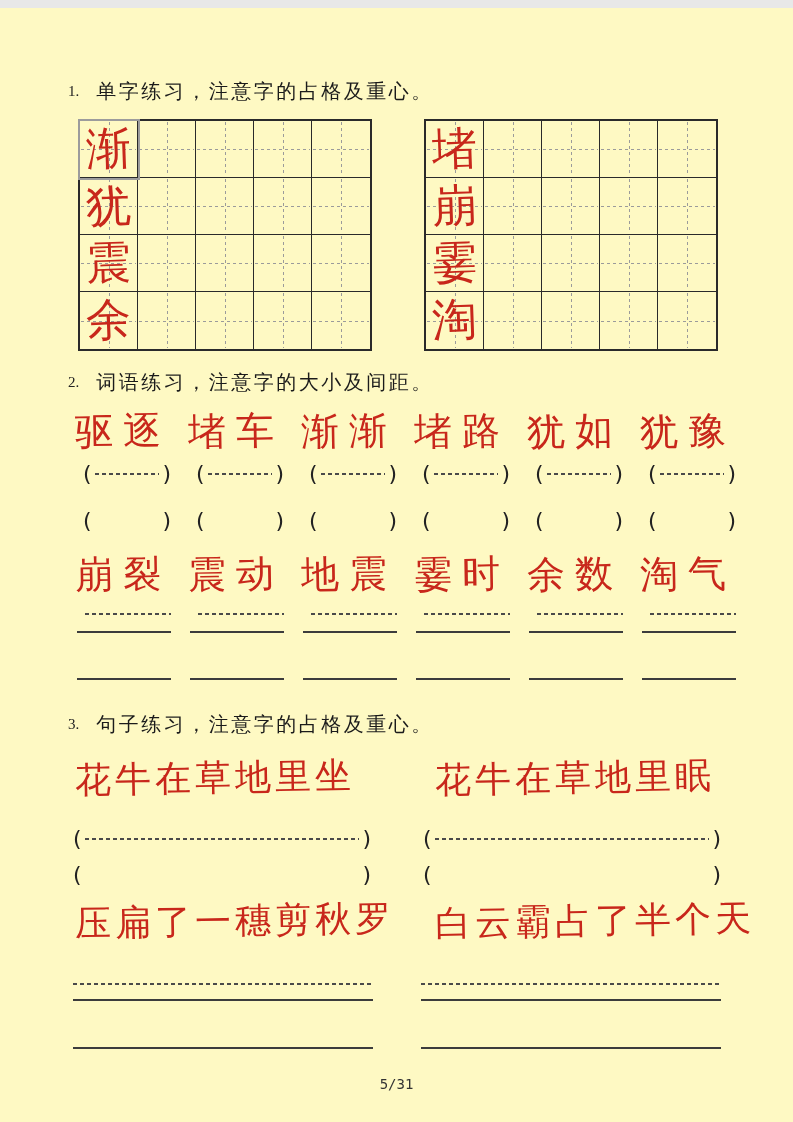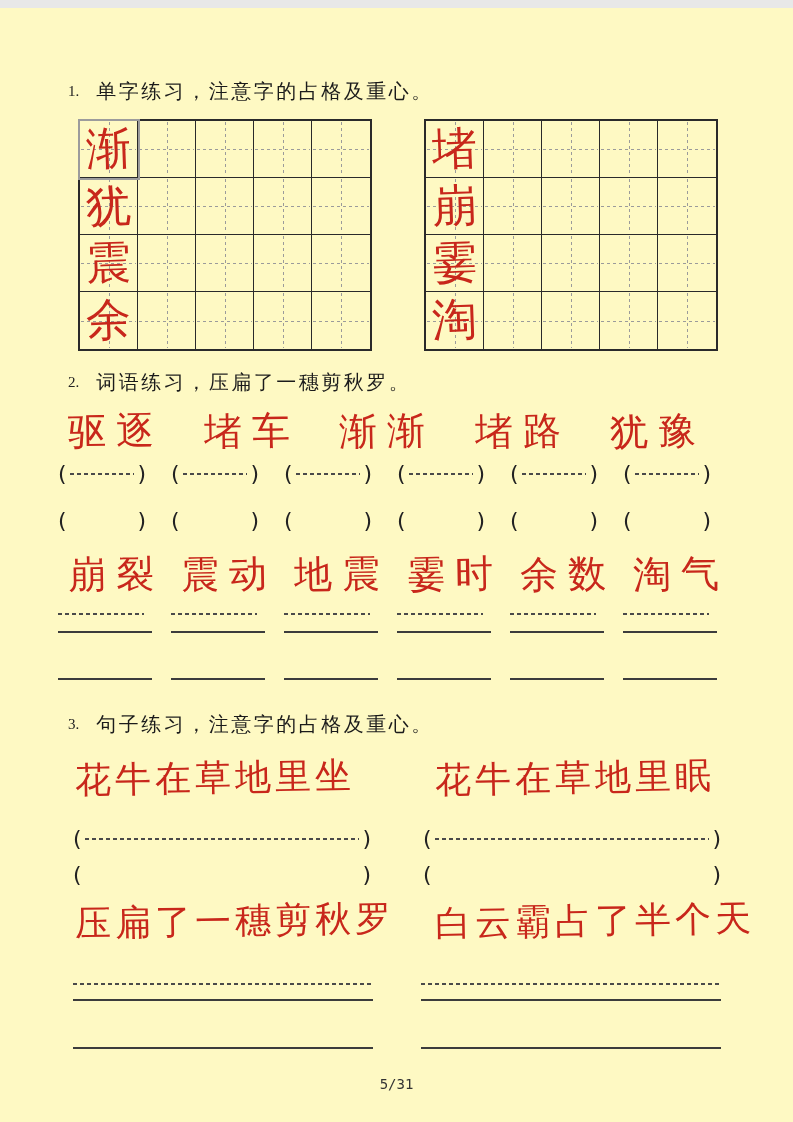--- a/index.html
+++ b/index.html
@@ -35,21 +35,21 @@
     font-size:45px; line-height:1; color:var(--red); z-index:3;
     transform:rotate(-2deg);
   }
 
   
   .red{color:var(--red);}
 
   
   #sec2{position:absolute; left:58px; top:402px; width:678px; height:300px;}
   .wrow{position:absolute; left:0; width:678px; display:flex;}
-  .wcol{flex:1; display:flex; align-items:center; justify-content:flex-start;}
+  .wcol{flex:1; display:flex; align-items:center; justify-content:flex-end;}
   .word{font-size:38px; letter-spacing:10px; text-indent:10px; white-space:nowrap;
     line-height:1.15; transform:rotate(-1deg);}
   .pgroup{width:88px; display:flex; align-items:center;}
   .paren{font-size:22px; line-height:1; color:#222; font-family:"DejaVu Sans",sans-serif;}
   .pfill{flex:1; margin:0 3px; height:0;}
   .pfill.dot{height:2px;
     background:repeating-linear-gradient(to right,#4a4a4a 0 4px,transparent 4px 7px);}
   .dotline{height:2px;
     background:repeating-linear-gradient(to right,#4a4a4a 0 4px,transparent 4px 7px);}
   .solidline{border-top:2px solid #3c3c3c;}
@@ -140,36 +140,39 @@
           <span class="gchar">淘</span>
         </div>
       <div class="cell"></div>
       <div class="cell"></div>
       <div class="cell"></div>
       <div class="cell"></div>
     </div>
   </div>
 
   <div class="heading" id="h2">
-    <span class="hnum">2.</span><span class="htitle">词语练习，压扁了一穗剪秋罗。</span>
+    <span class="hnum">2.</span><span class="htitle">词语练习，注意字的大小及间距。</span>
   </div>
 
   <div id="sec2">
     <div class="wrow r-words1">
       <div class="wcol">
           <span class="word red">驱逐</span>
         </div>
       <div class="wcol">
           <span class="word red">堵车</span>
         </div>
       <div class="wcol">
           <span class="word red">渐渐</span>
         </div>
       <div class="wcol">
           <span class="word red">堵路</span>
+        </div>
+      <div class="wcol">
+          <span class="word red">犹如</span>
         </div>
       <div class="wcol">
           <span class="word red">犹豫</span>
         </div>
     </div>
     <div class="wrow r-parenA">
       <div class="wcol">
           <div class="pgroup">
             <span class="paren">(</span>
             <span class="pfill dot"></span>

